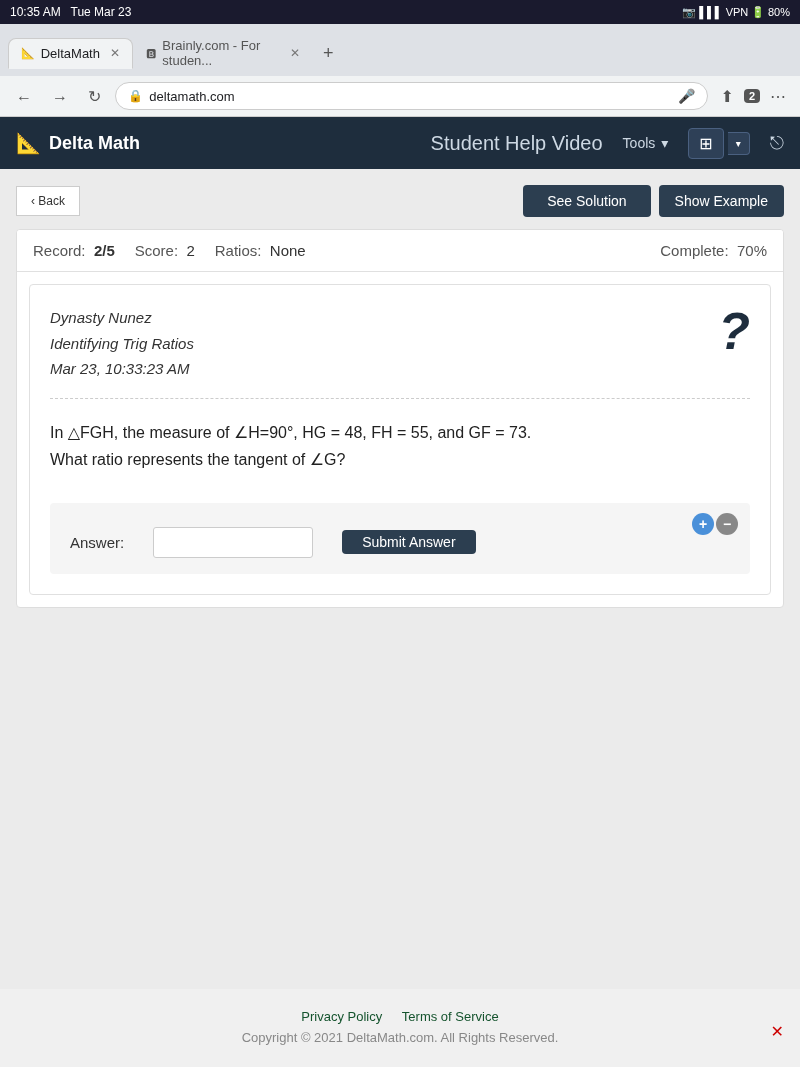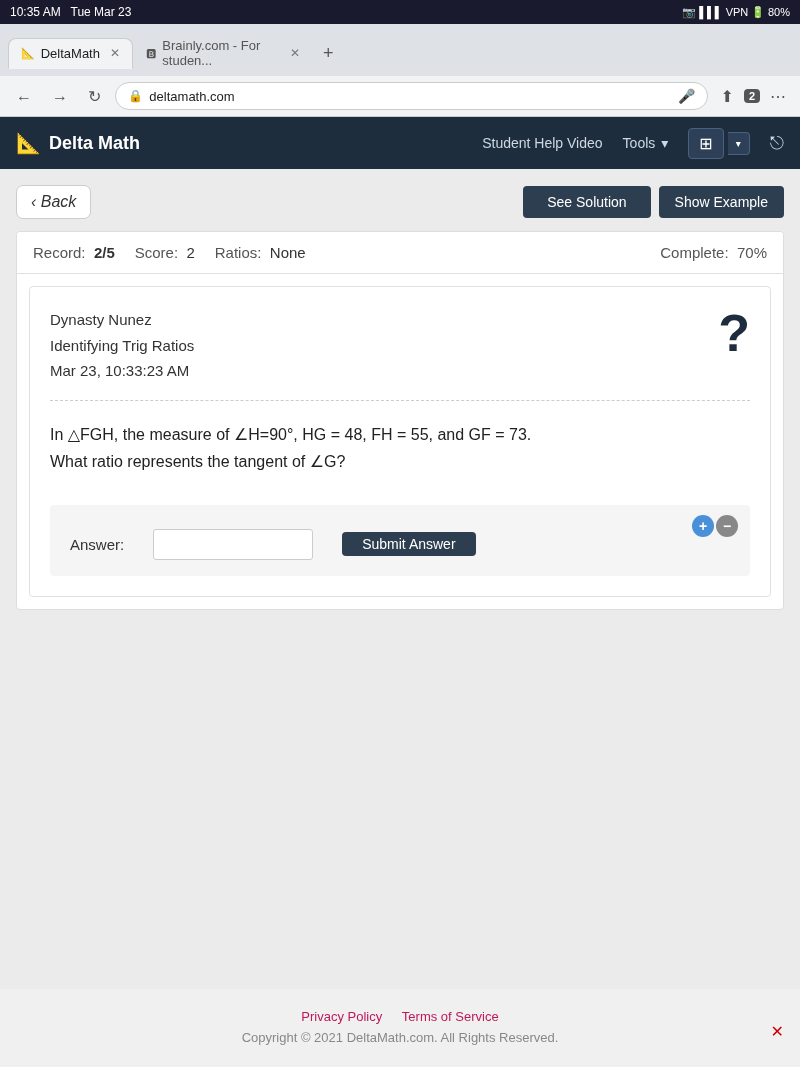--- a/index.html
+++ b/index.html
@@ -136,21 +136,21 @@
       font-size: 18px;
       font-weight: 600;
       color: white;
     }
     .app-logo-icon {
       font-size: 20px;
     }
     .navbar-spacer { flex: 1; }
     .navbar-link {
       color: #cdd8e3;
-      font-size: 14px;
+      font-size: 20px;
       text-decoration: none;
       cursor: pointer;
     }
     .navbar-tools {
       display: flex;
       align-items: center;
       gap: 6px;
       color: #cdd8e3;
       font-size: 14px;
       cursor: pointer;
@@ -197,29 +197,28 @@
     
     .action-bar {
       display: flex;
       justify-content: space-between;
       align-items: center;
       margin-bottom: 12px;
     }
     .back-btn {
       background: white;
       border: 1px solid #ccc;
-      border-radius: 7px;
+      border-radius: 0;
       padding: 7px 14px;
-      font-size: 16px;
+      font-size: 12px;
       cursor: pointer;
       color: #333;
       display: flex;
       align-items: center;
       gap: 4px;
-      font-style: italic;
     }
     .action-btns { display: flex; gap: 8px; }
     .see-solution-btn {
       background: #2c3e50;
       color: white;
       border: none;
       border-radius: 4px;
       padding: 8px 24px;
       font-size: 14px;
       cursor: pointer;
@@ -264,20 +263,21 @@
       margin: 12px;
       border: 1px solid #e0e0e0;
       border-radius: 4px;
       padding: 20px;
     }
     .problem-header {
       display: flex;
       justify-content: space-between;
       align-items: flex-start;
       margin-bottom: 16px;
+      font-style: italic;
     }
     .student-info {
       font-size: 15px;
       color: #333;
       line-height: 1.7;
     }
     .student-name { font-weight: normal; }
     .problem-type { font-weight: normal; }
     .problem-date { font-weight: normal; }
     .help-icon {
@@ -364,21 +364,21 @@
 
     
     .page-footer {
       text-align: center;
       padding: 20px;
       color: #888;
       font-size: 13px;
     }
     .footer-links { margin-bottom: 6px; }
     .footer-link {
-      color: #be185d;
+      color: #14532d;
       text-decoration: none;
       margin: 0 8px;
     }
     .footer-close {
       position: absolute;
       right: 16px;
       bottom: 24px;
       color: #c00;
       font-size: 16px;
       cursor: pointer;

